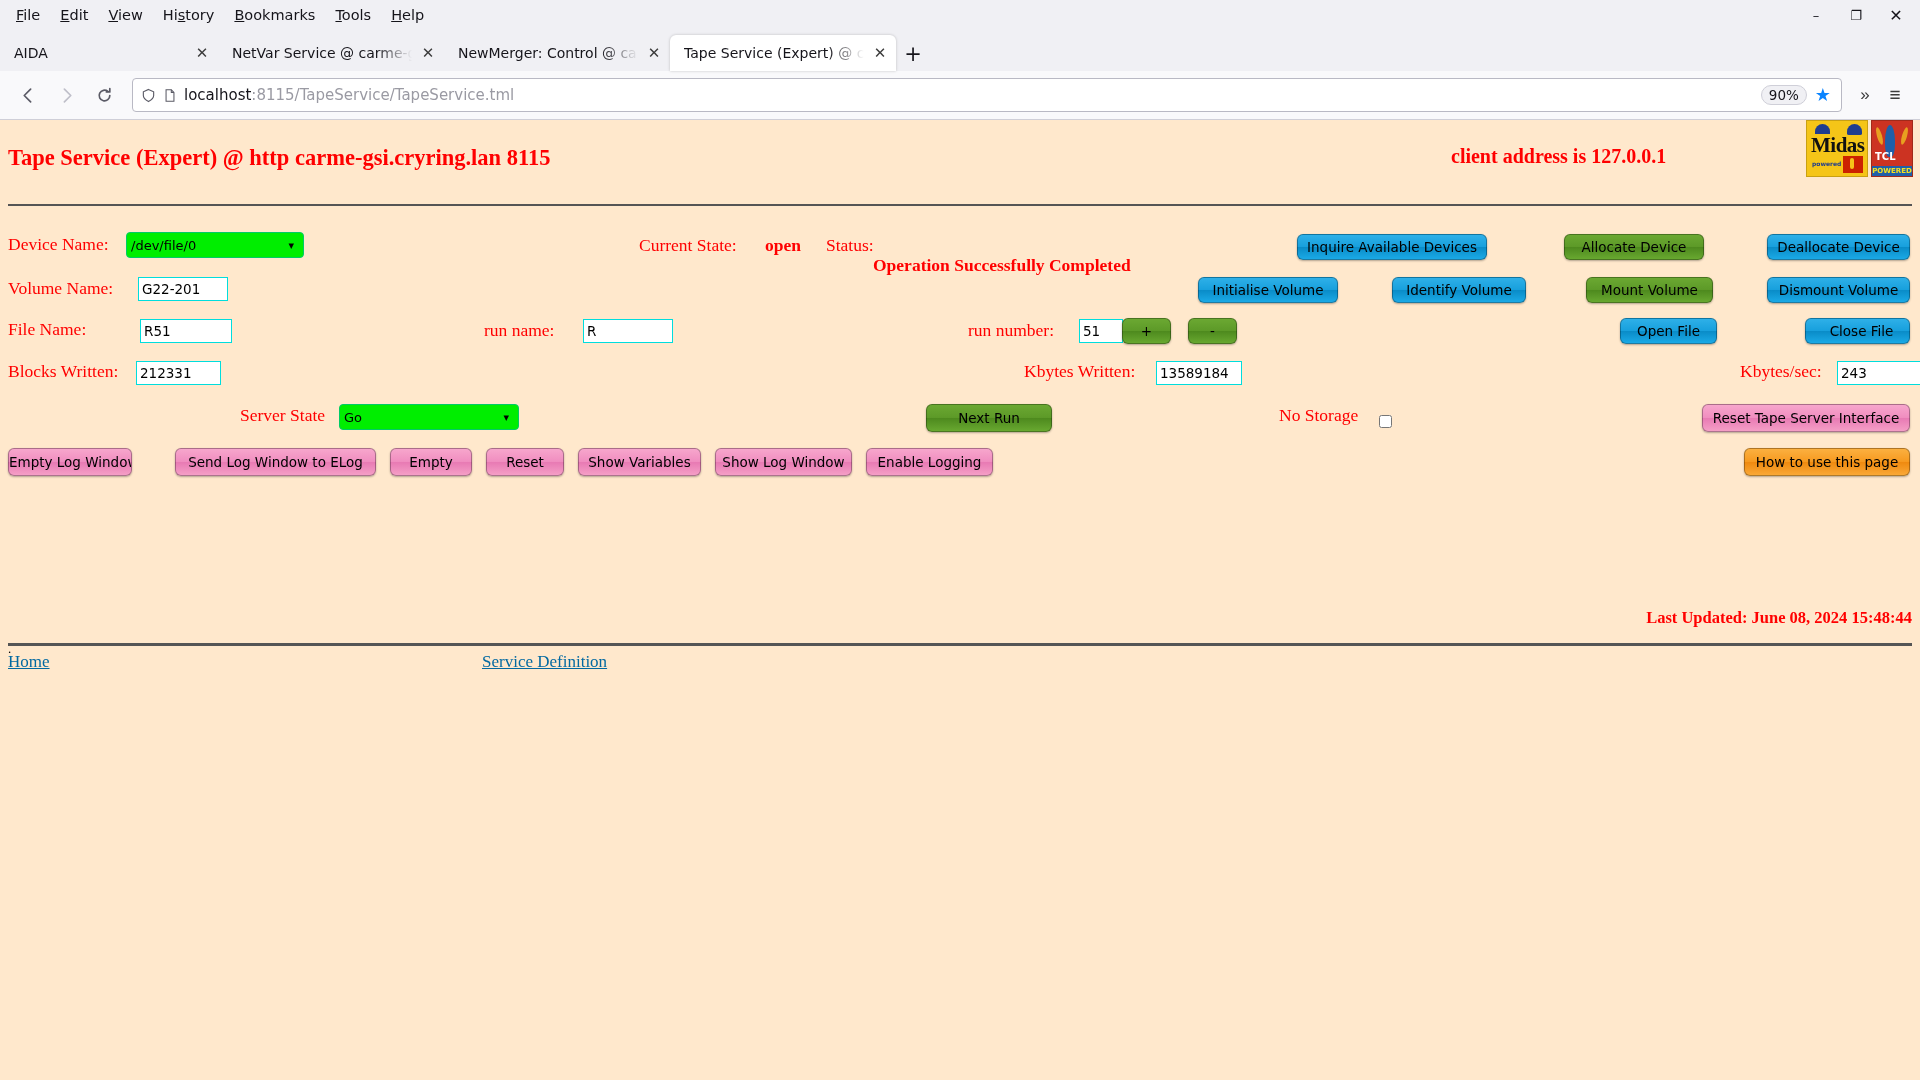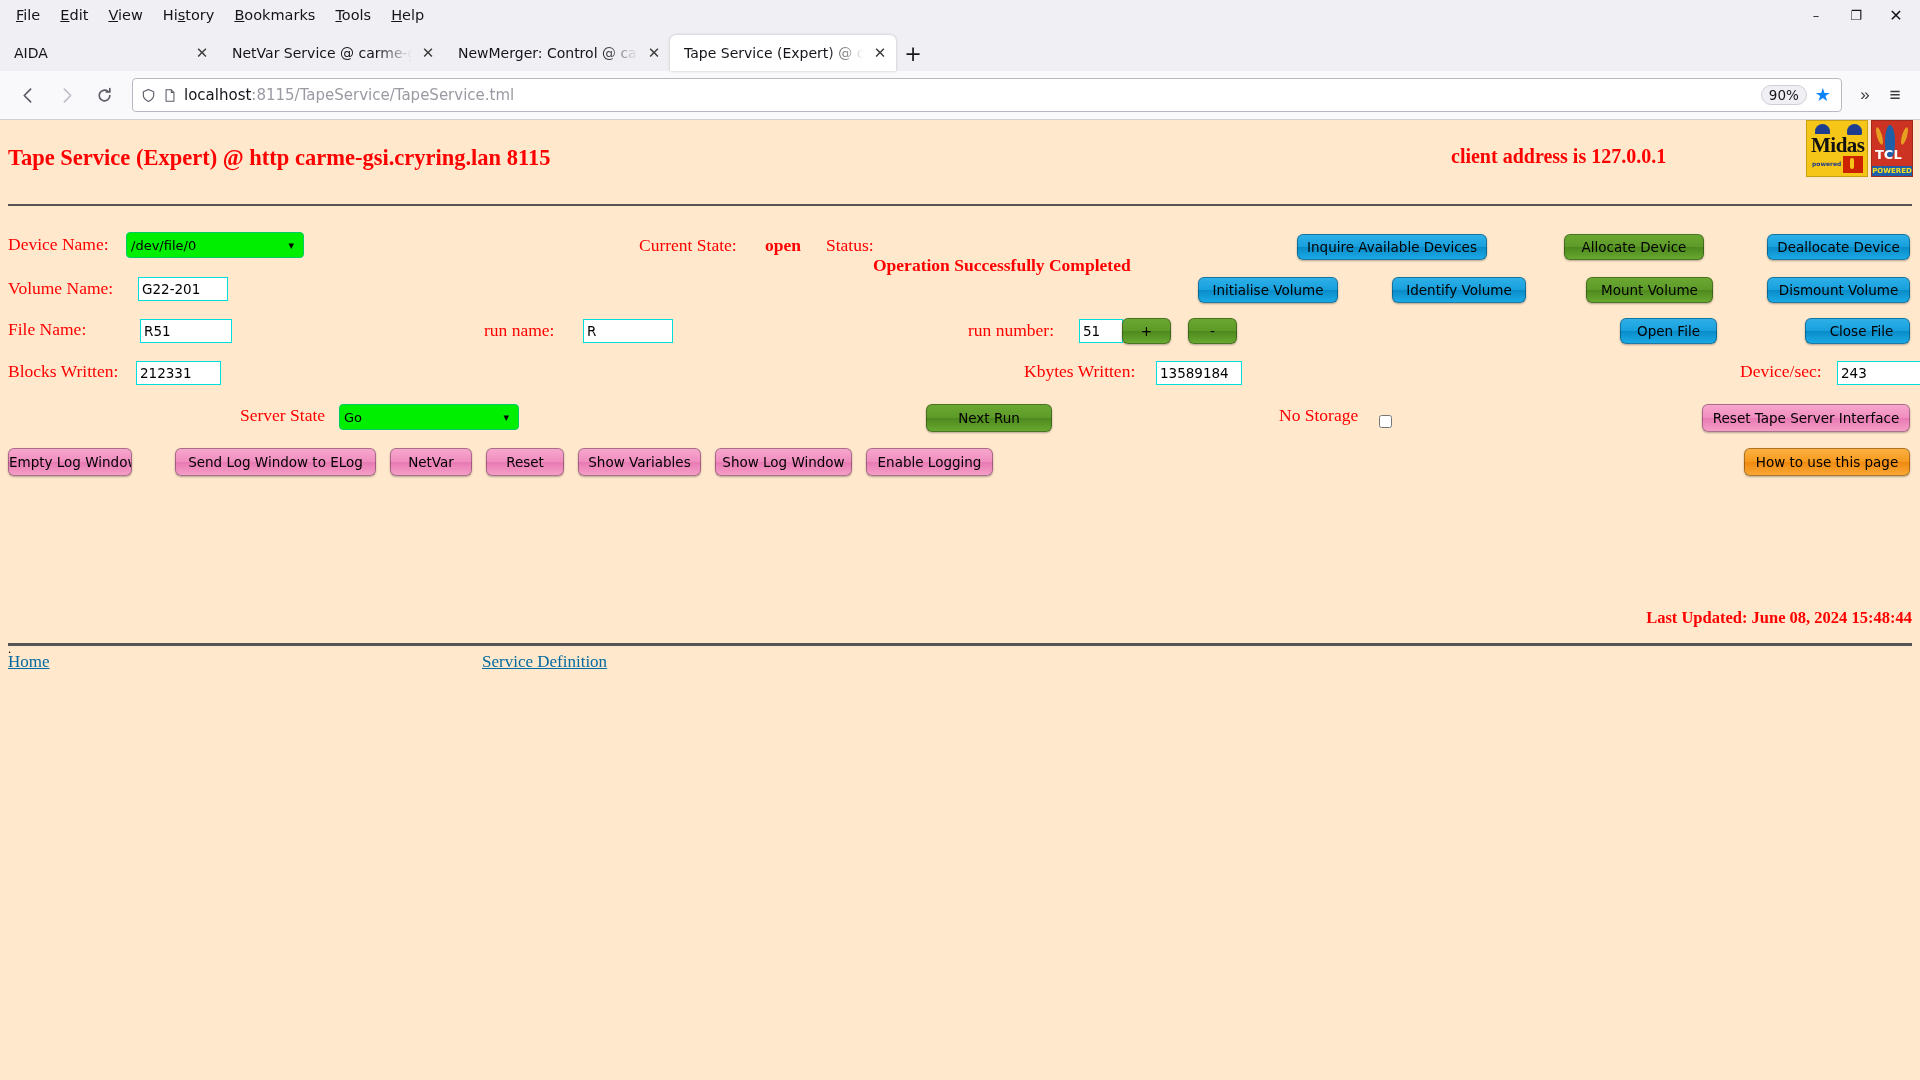--- a/index.html
+++ b/index.html
@@ -247,21 +247,21 @@
   }
   .logo-tcl .fr {
     position: absolute; right: 5px; top: 6px;
     width: 5px; height: 18px;
     background: #e8a020;
     border-radius: 50%;
     transform: rotate(16deg);
   }
   .logo-tcl .tcltext {
     position: absolute; left: 3px; bottom: 14px;
-    font-size: 13px; font-weight: bold; color: #ffffff;
+    font-size: 10px; font-weight: bold; color: #ffffff;
     font-family: "DejaVu Sans", sans-serif;
   }
   .logo-tcl .powered {
     position: absolute; left: 0; bottom: 0;
     width: 100%;
     background: #1f5fa8;
     color: #f5e020;
     font-size: 7px;
     font-weight: bold;
     text-align: center;
@@ -536,41 +536,41 @@
 
     <div class="btn blue" style="left:1620px; top:112px; width:97px;">Open File</div>
     <div class="btn blue" style="left:1805px; top:112px; width:105px;padding-left:8px;">Close File</div>
 
     <div class="lbl" style="left:8px; top:155px;">Blocks Written:</div>
     <input class="txt" style="left: 124px; top: 155px; width: 85px;" value="212331">
 
     <div class="lbl" style="left:1024px; top:155px;">Kbytes Written:</div>
     <input class="txt" style="left: 1144px; top: 155px; width: 86px;" value="13589184">
 
-    <div class="lbl" style="left:1740px; top:155px;">Device/sec:</div>
+    <div class="lbl" style="left:1740px; top:155px;">Kbytes/sec:</div>
     <input class="txt" style="left: 1825px; top: 155px; width: 85px;" value="243">
 
     <div class="lbl" style="left:240px; top:199px;">Server State</div>
     <div class="sel-wrap" style="left:339px; top:198px;">
       <select class="sel" style="position:relative; left:0; top:0; width:180px;">
         <option>Go</option>
       </select>
       <span class="sel-arrow" style="right:10px; top:7px;">▾</span>
     </div>
 
     <div class="btn green tall" style="left:926px; top:198px; width:126px;">Next Run</div>
 
     <div class="lbl" style="left:1279px; top:199px;">No Storage</div>
     <input type="checkbox" class="chkbox" style="left: 1375px; top: 206px;">
 
     <div class="btn pink tall" style="left:1702px; top:198px; width:208px;">Reset Tape Server Interface</div>
 
     <div class="btn pink tall" style="left:8px; top:242px; width:124px;">Empty Log Window</div>
     <div class="btn pink tall" style="left:175px; top:242px; width:201px;">Send Log Window to ELog</div>
-    <div class="btn pink tall" style="left:390px; top:242px; width:82px;">NetVar</div>
+    <div class="btn pink tall" style="left:390px; top:242px; width:82px;">Empty</div>
     <div class="btn pink tall" style="left:486px; top:242px; width:78px;">Reset</div>
     <div class="btn pink tall" style="left:578px; top:242px; width:123px;">Show Variables</div>
     <div class="btn pink tall" style="left:715px; top:242px; width:137px;">Show Log Window</div>
     <div class="btn pink tall" style="left:866px; top:242px; width:127px;">Enable Logging</div>
 
     <div class="btn orange tall" style="left:1744px; top:242px; width:166px;">How to use this page</div>
   </div>
 
   <div class="lastupd">Last Updated: June 08, 2024 15:48:44</div>
   <hr class="hr-bot">

